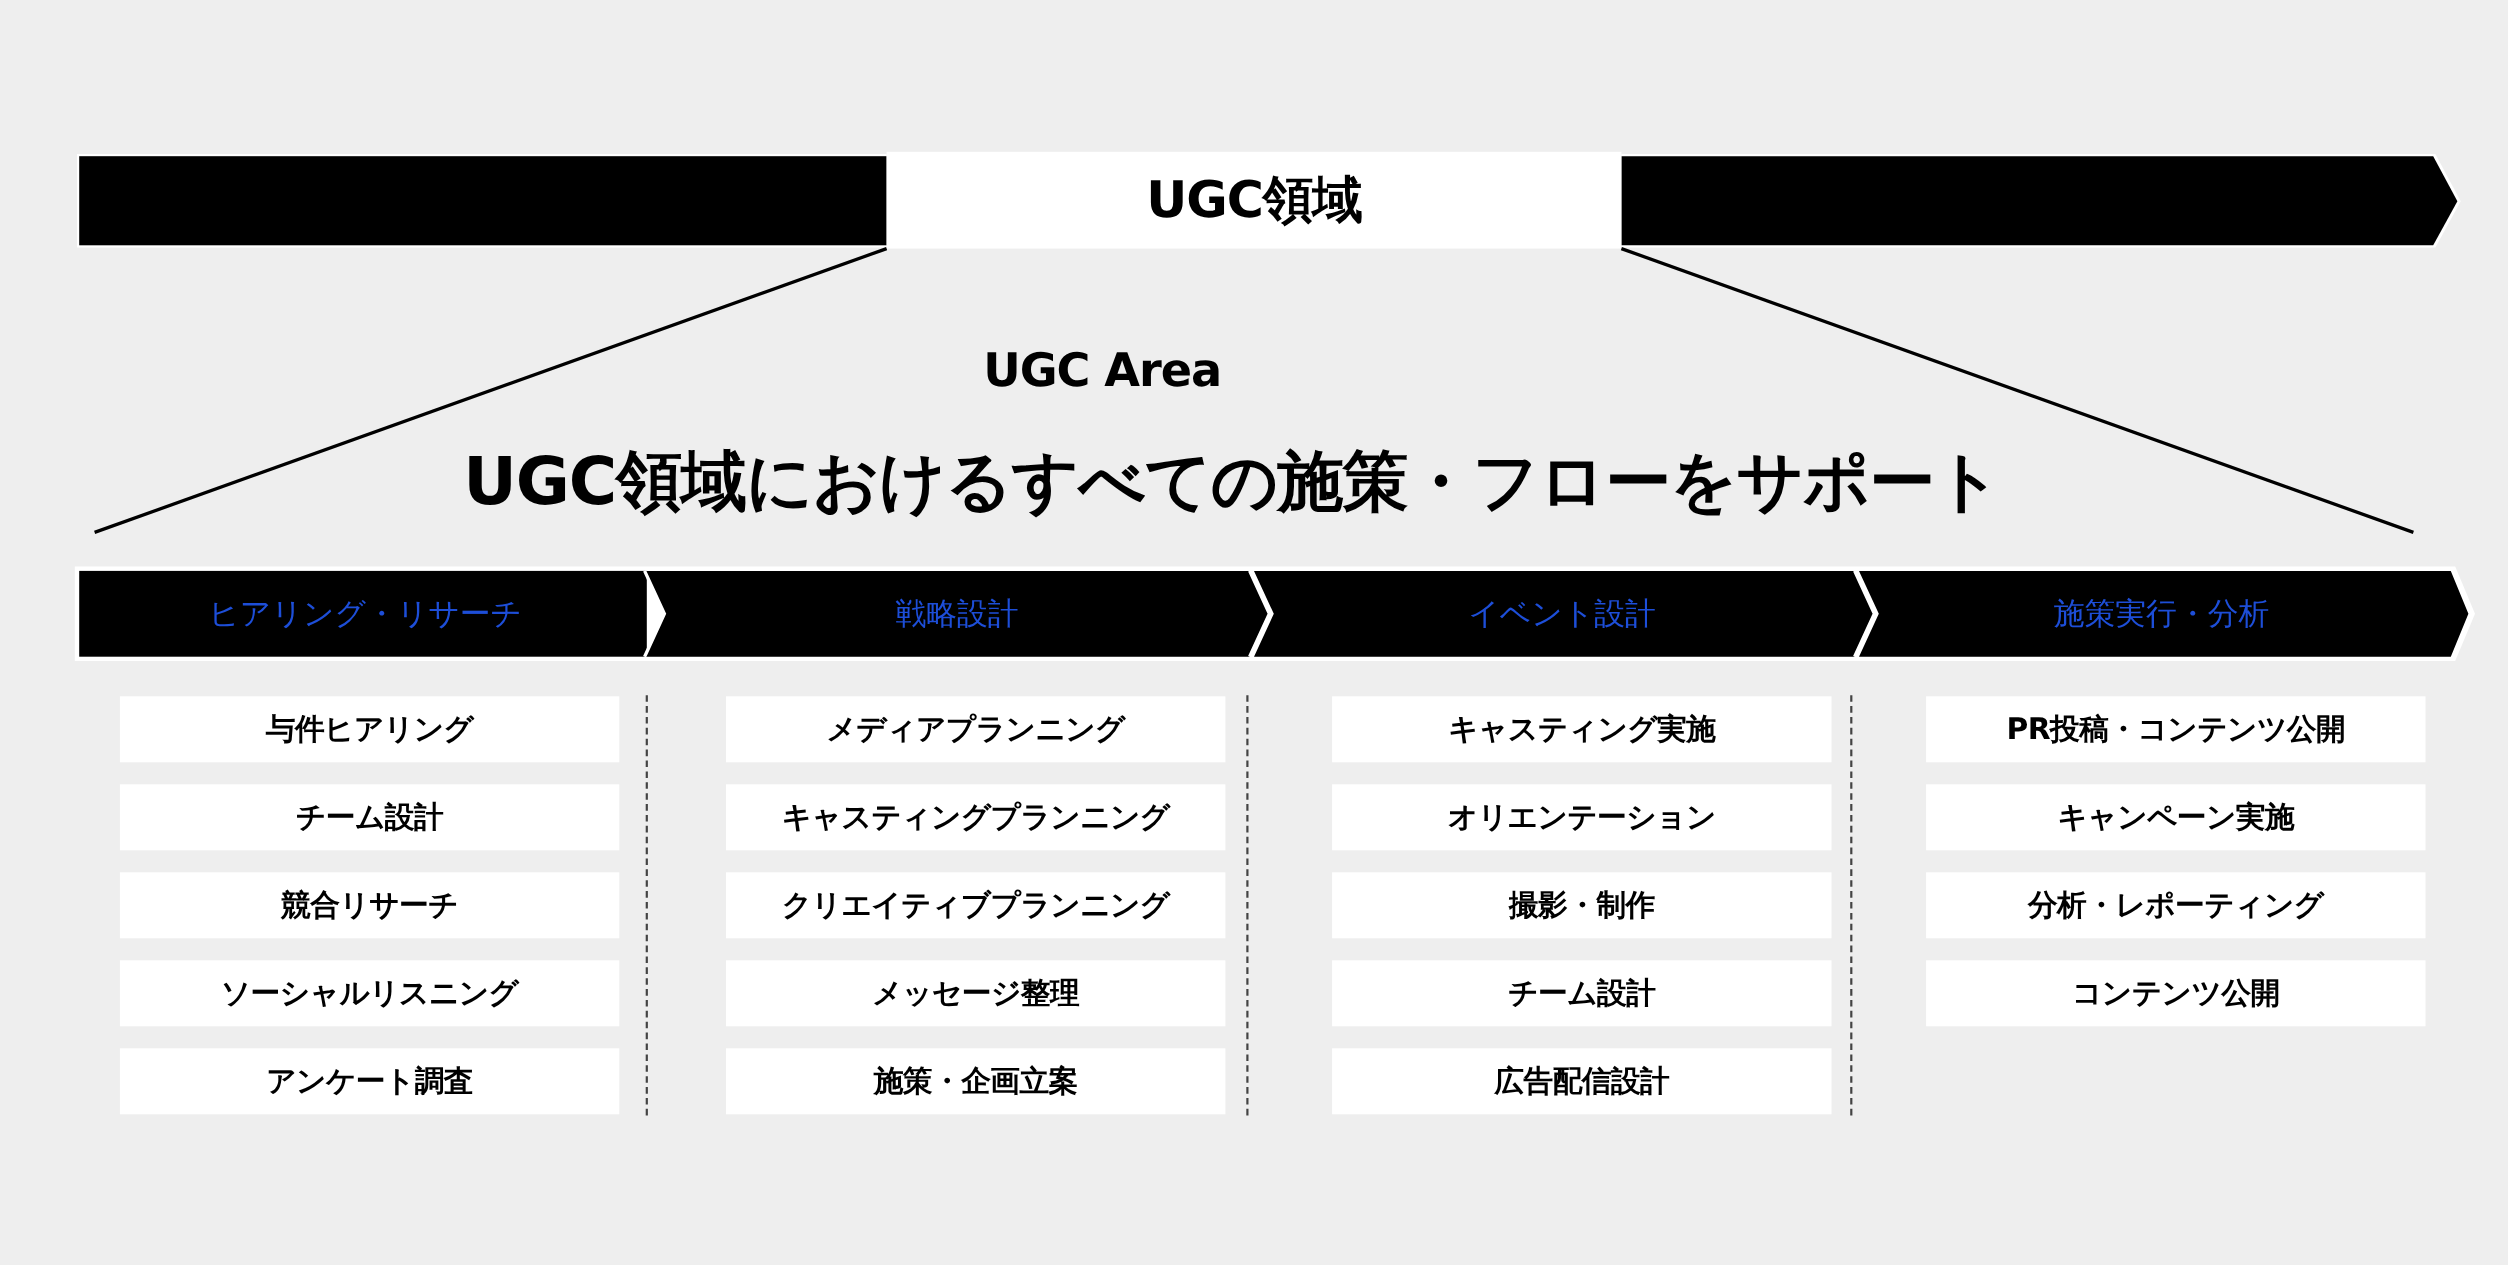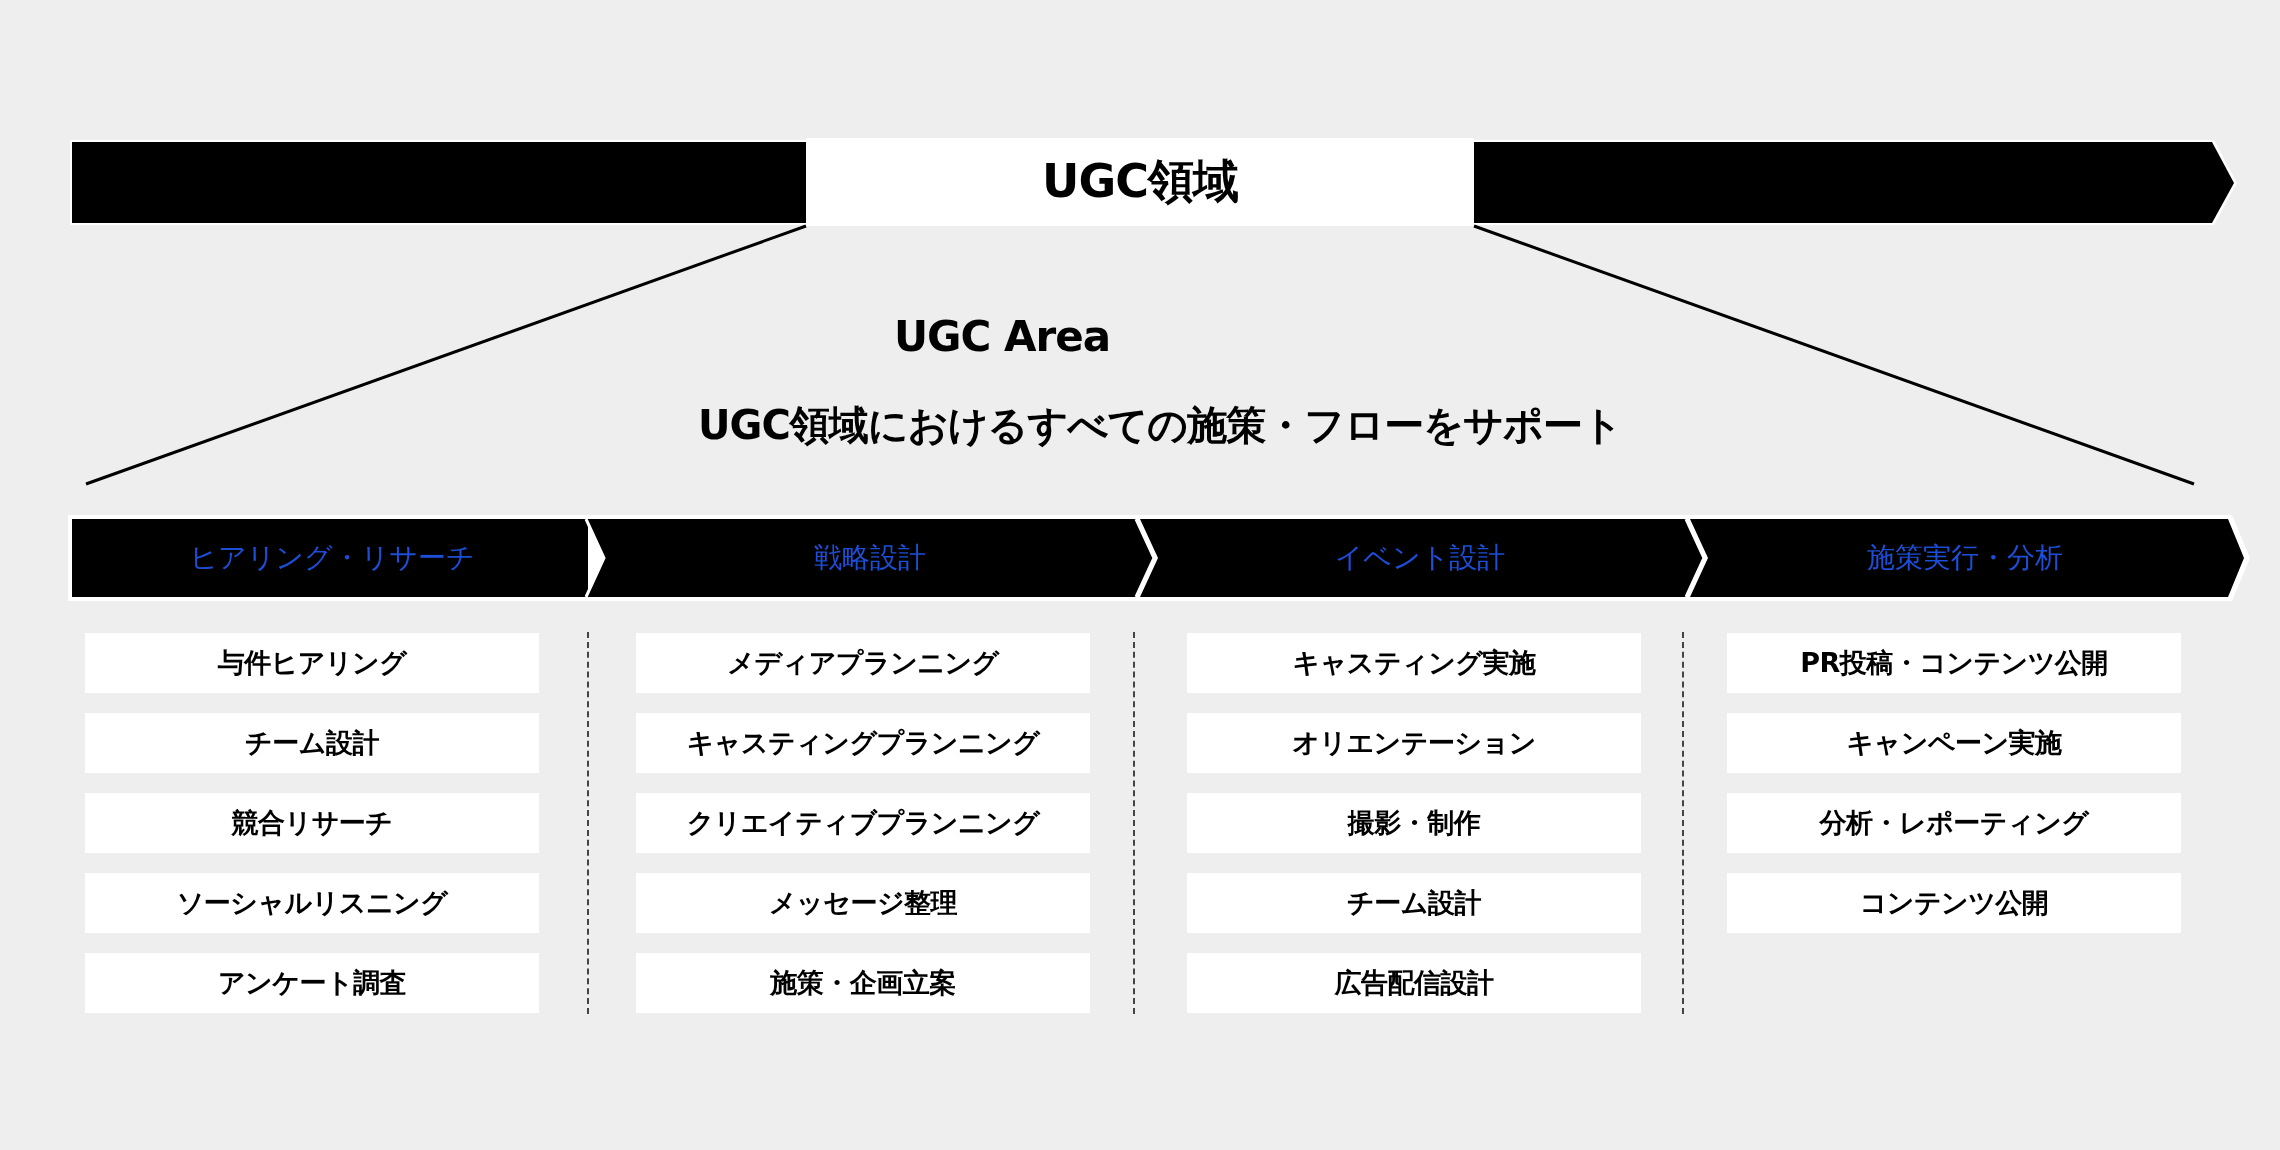--- a/index.html
+++ b/index.html
@@ -5,24 +5,24 @@
   html, body { margin:0; padding:0; }
   body { width:2280px; height:1150px; background:#eeeeee; position:relative; overflow:hidden;
          font-family:"DejaVu Sans","Liberation Sans",sans-serif; color:#000; }
   svg.lines { position:absolute; left:0; top:0; width:2280px; height:1150px; }
   .top-label { position:absolute; left:806px; top:138px; width:668px; height:88px;
                display:flex; align-items:center; justify-content:center;
                font-size:46px; font-weight:bold; letter-spacing:-1px; }
   .sub-en { position:absolute; left:0; width:2004px; top:312px; text-align:center;
             font-size:42px; font-weight:bold; letter-spacing:-1px; }
   .headline { position:absolute; left:0; width:2240px; top:398px; text-align:center;
-              font-size:40px; font-weight:bold; letter-spacing:-1px;padding-left:40px; }
+              font-size:60px; font-weight:bold; letter-spacing:-1px; }
   .phase-label { position:absolute; top:518px; height:80px; display:flex; align-items:center;
                  justify-content:center; color:#1d4ed8; font-size:28px; }
-  .col { position:absolute; top:633px; width:454px; }
+  .col { position:absolute; top:633px; width:454px;margin-left:24px; }
   .item { height:60px; background:#fff; margin-bottom:20px; display:flex; align-items:center;
           justify-content:center; font-size:27px; font-weight:bold; white-space:nowrap; letter-spacing:-0.5px; }
   .divider { position:absolute; top:632px; height:382px; border-left:2px dashed #444; }
 </style>
 </head>
 <body>
 
 <svg class="lines" viewBox="0 0 2280 1150">
 
   <g>

